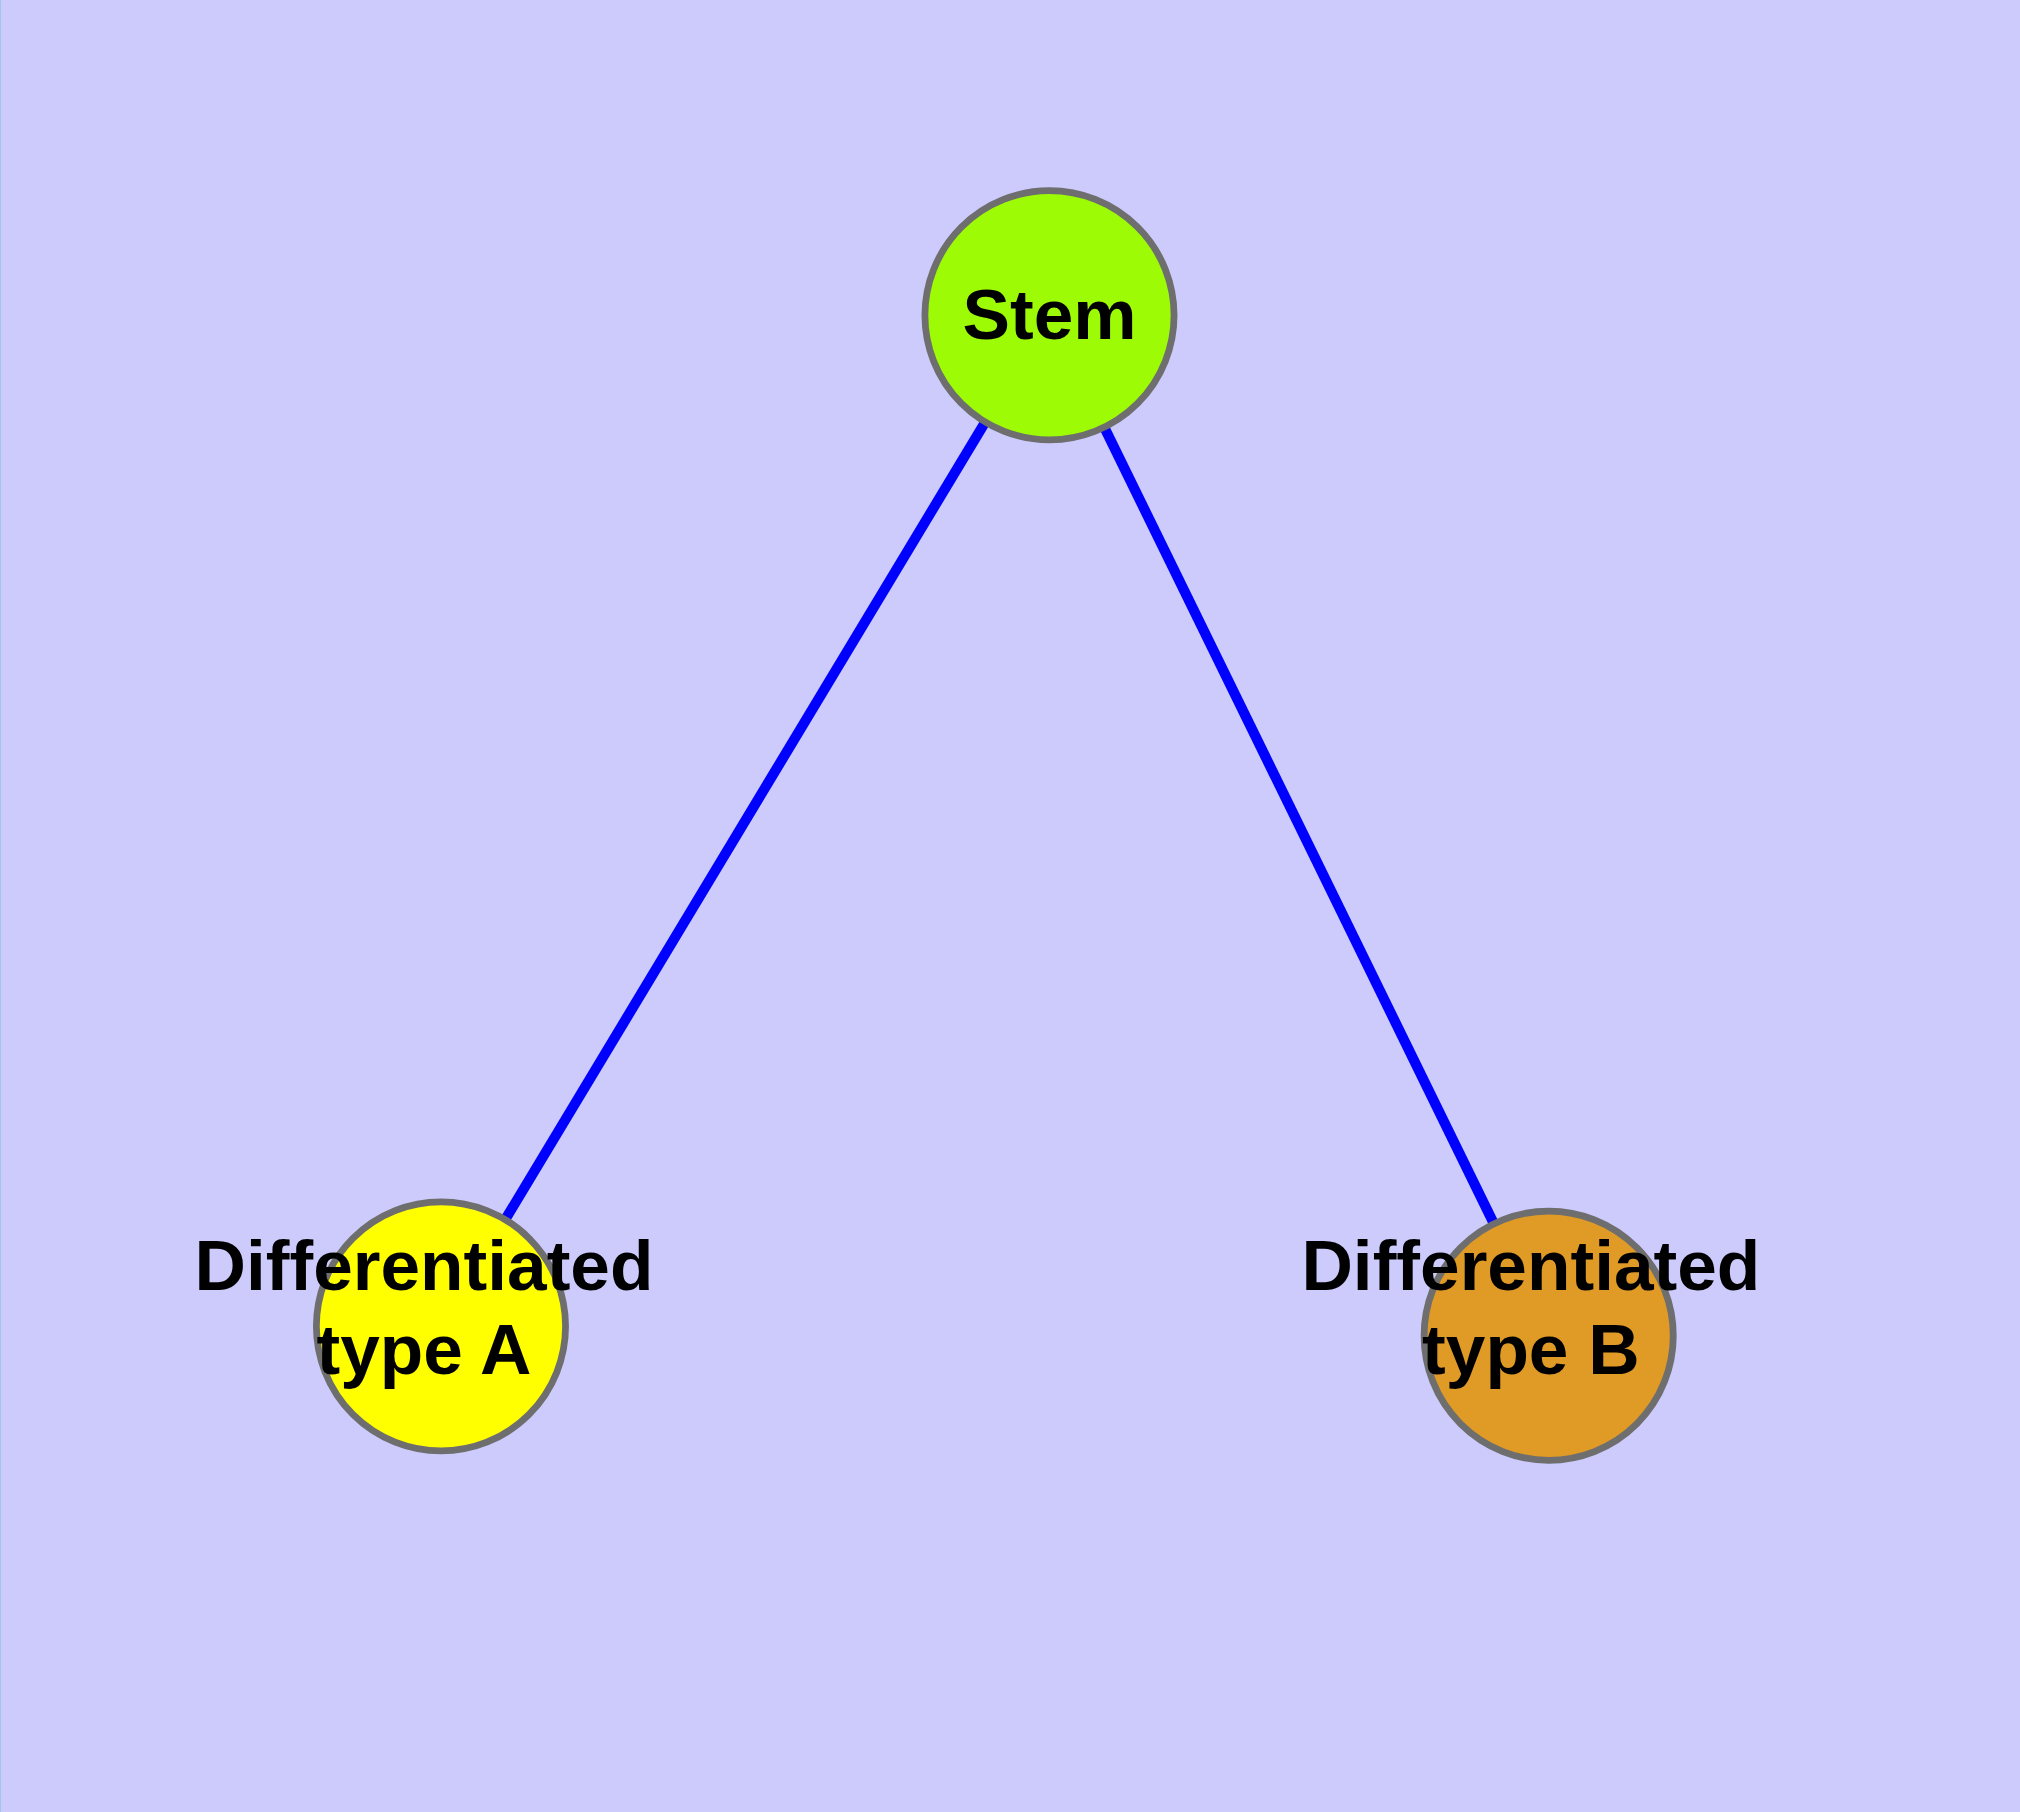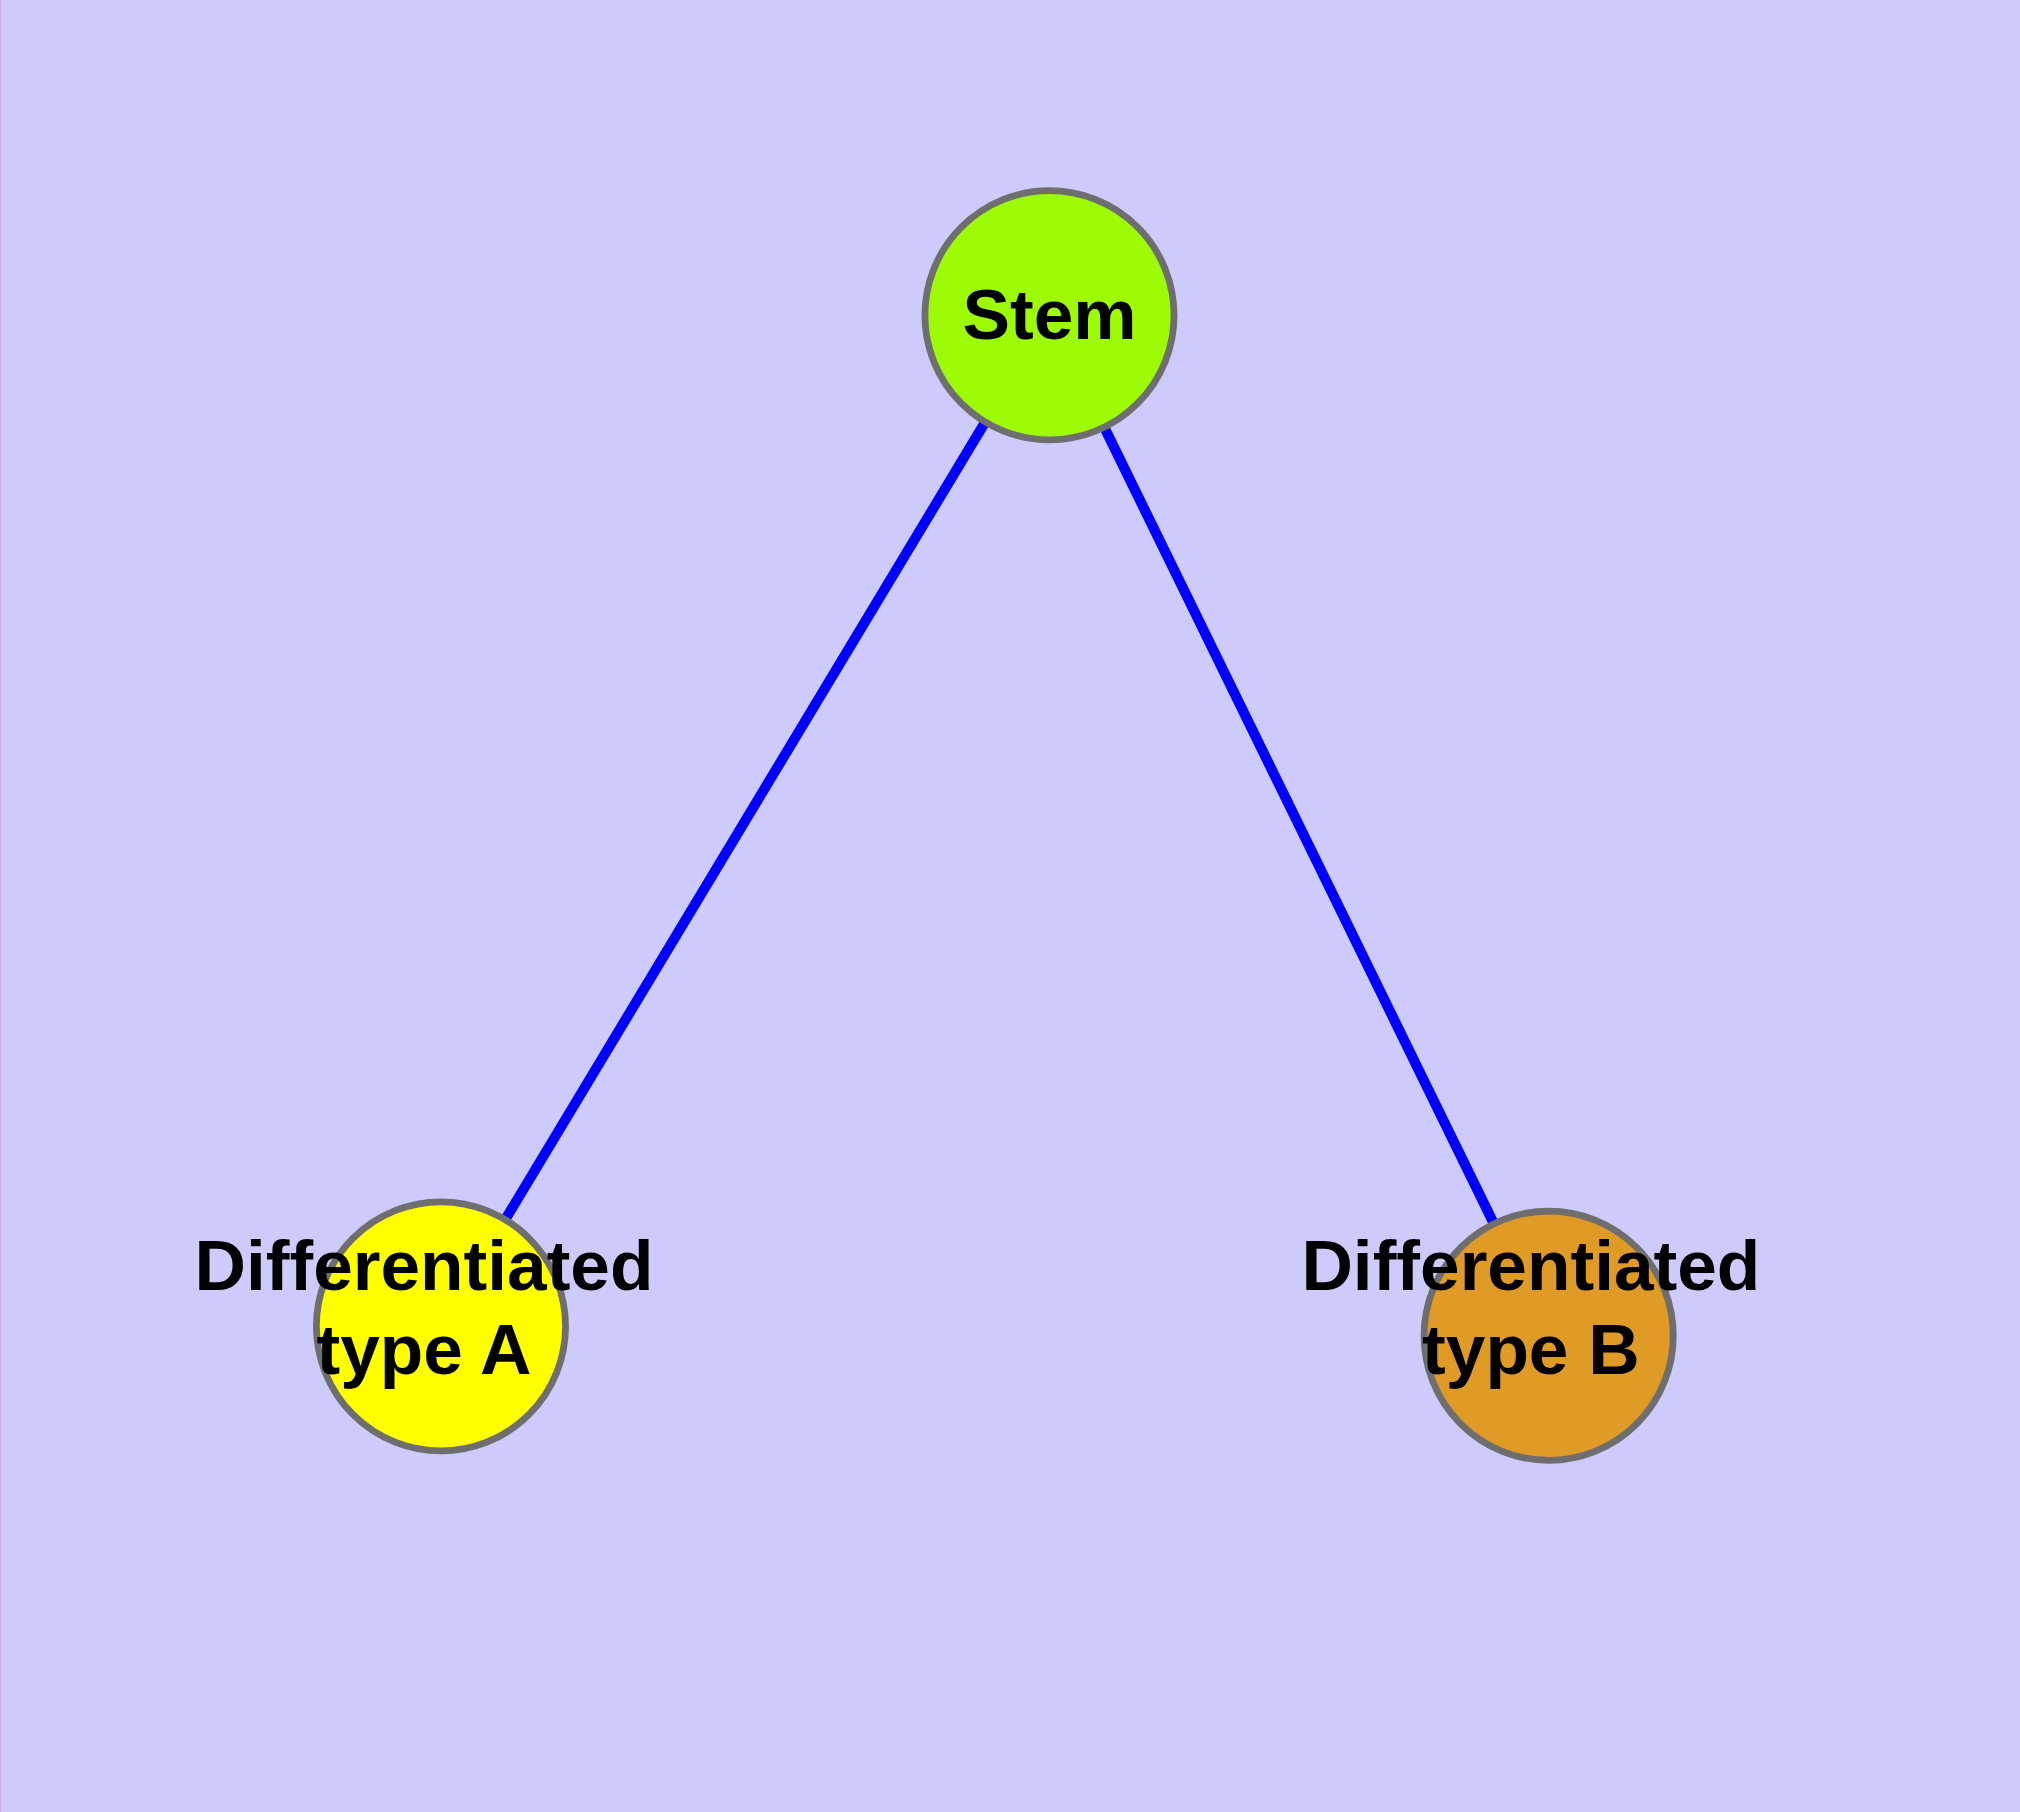--- a/index.html
+++ b/index.html
@@ -28,21 +28,21 @@
   .node-label {
     font-family: "Liberation Sans", sans-serif;
     font-weight: bold;
     fill: #000000;
     paint-order: normal;
   }
 </style>
 </head>
 <body>
 
-<div id="stage" style="width: 2021px; height: 1812px; background: #ec4899;">
+<div id="stage" style="width: 2021px; height: 1812px; background: #14b8a6;">
   <svg id="graph-svg" viewBox="0 0 2384 2138" xmlns="http://www.w3.org/2000/svg" style="width: 2021px; height: 1812px;">
 
     <rect id="bg-rect" x="0" y="0" width="2384" height="2138" fill="#cccbfc"></rect>
 
     <g id="edges-layer">
       <line id="edge-0" x1="1238" y1="372" x2="520" y2="1565" stroke="#0000ff" stroke-width="12" stroke-linecap="butt"></line>
       <line id="edge-1" x1="1238" y1="372" x2="1827" y2="1576" stroke="#0000ff" stroke-width="12" stroke-linecap="butt"></line>
     </g>
 
     <g id="nodes-layer">

